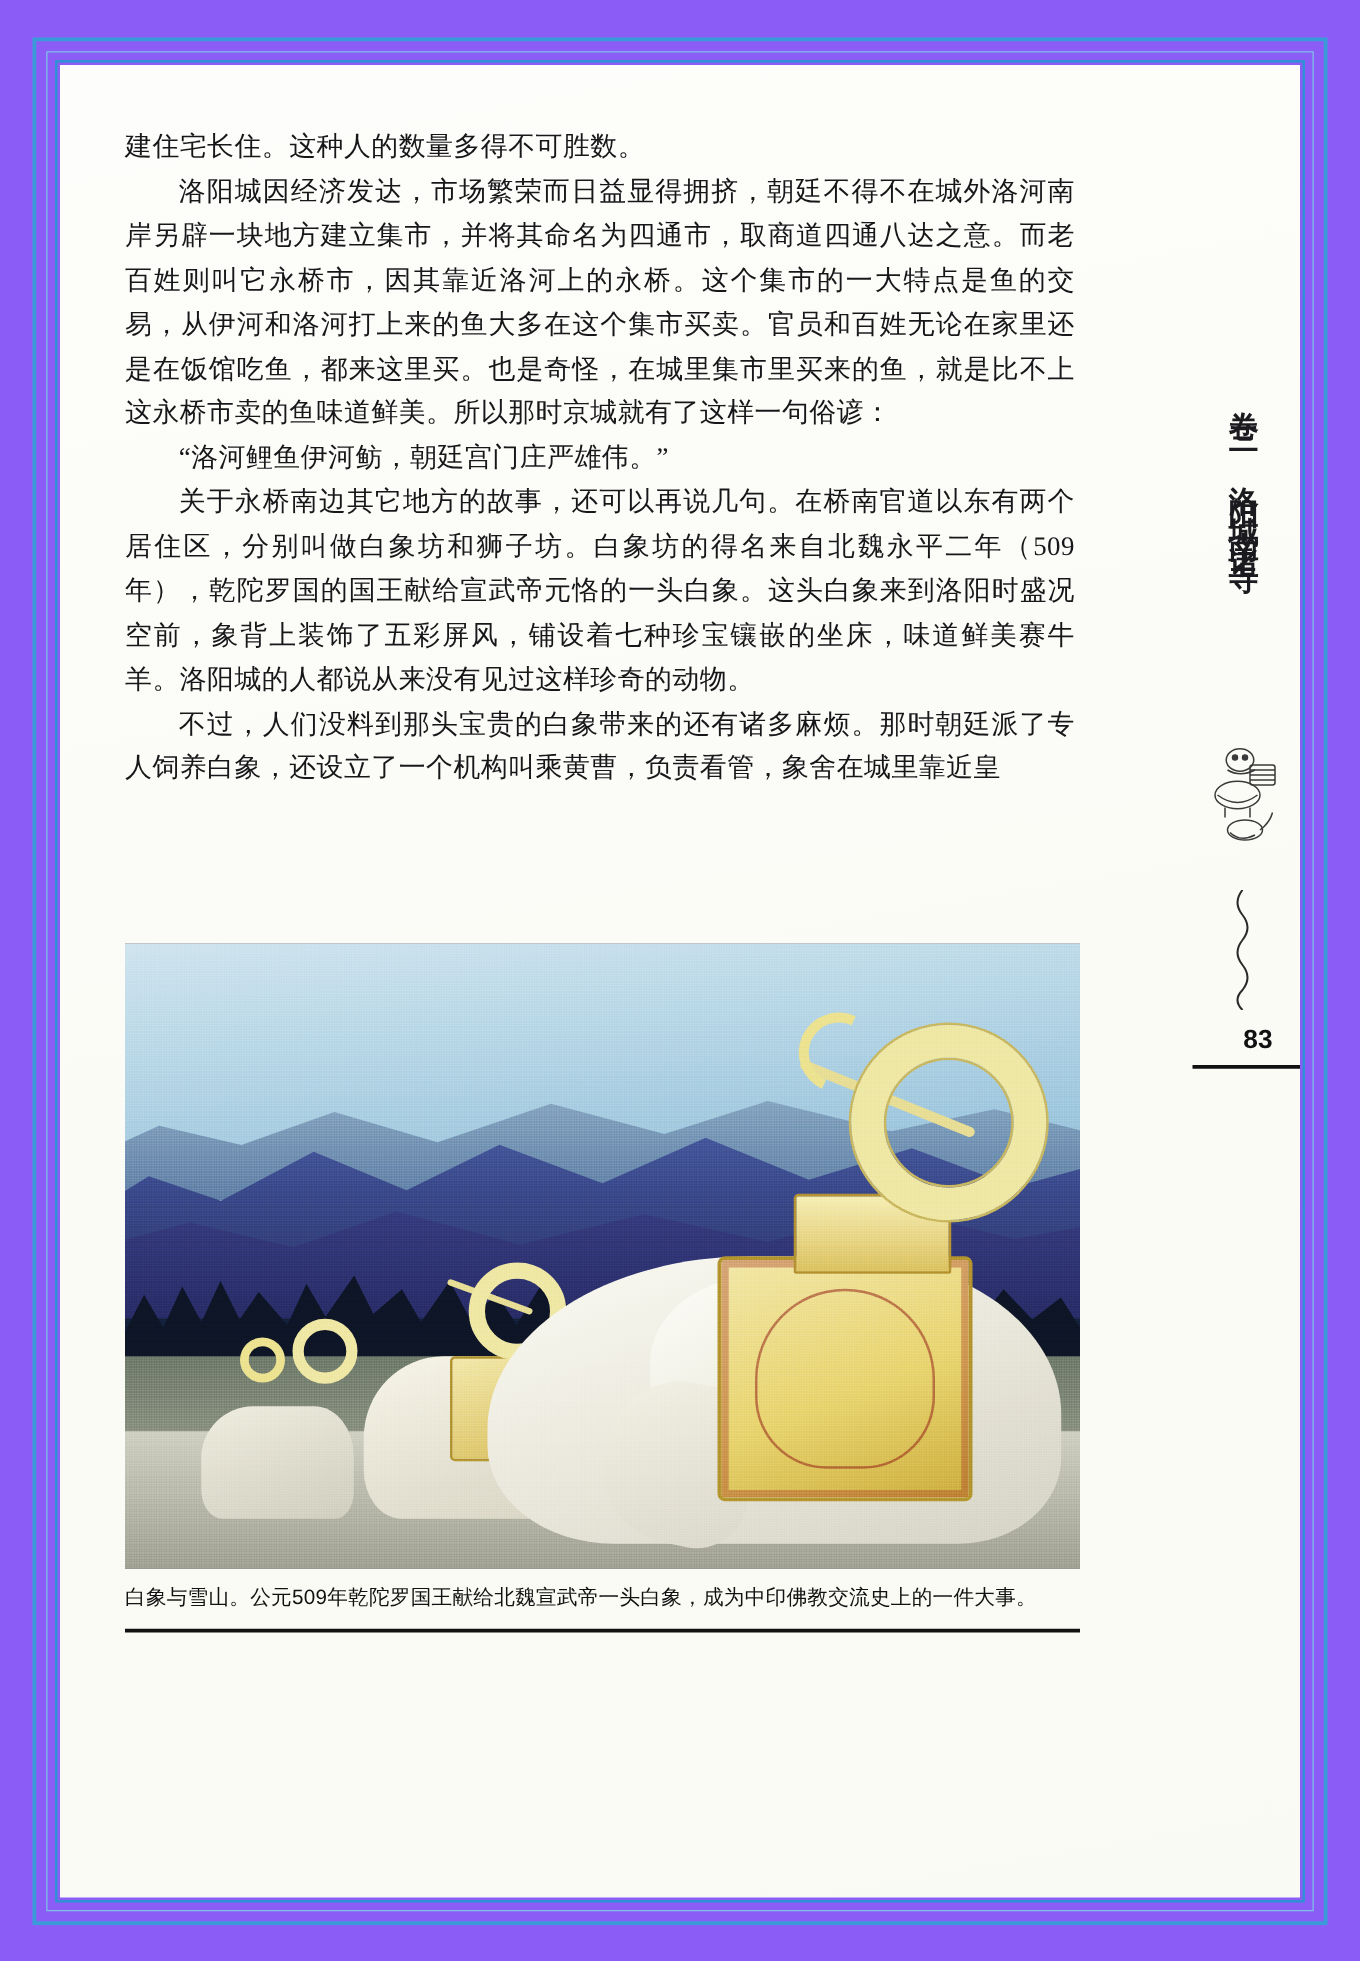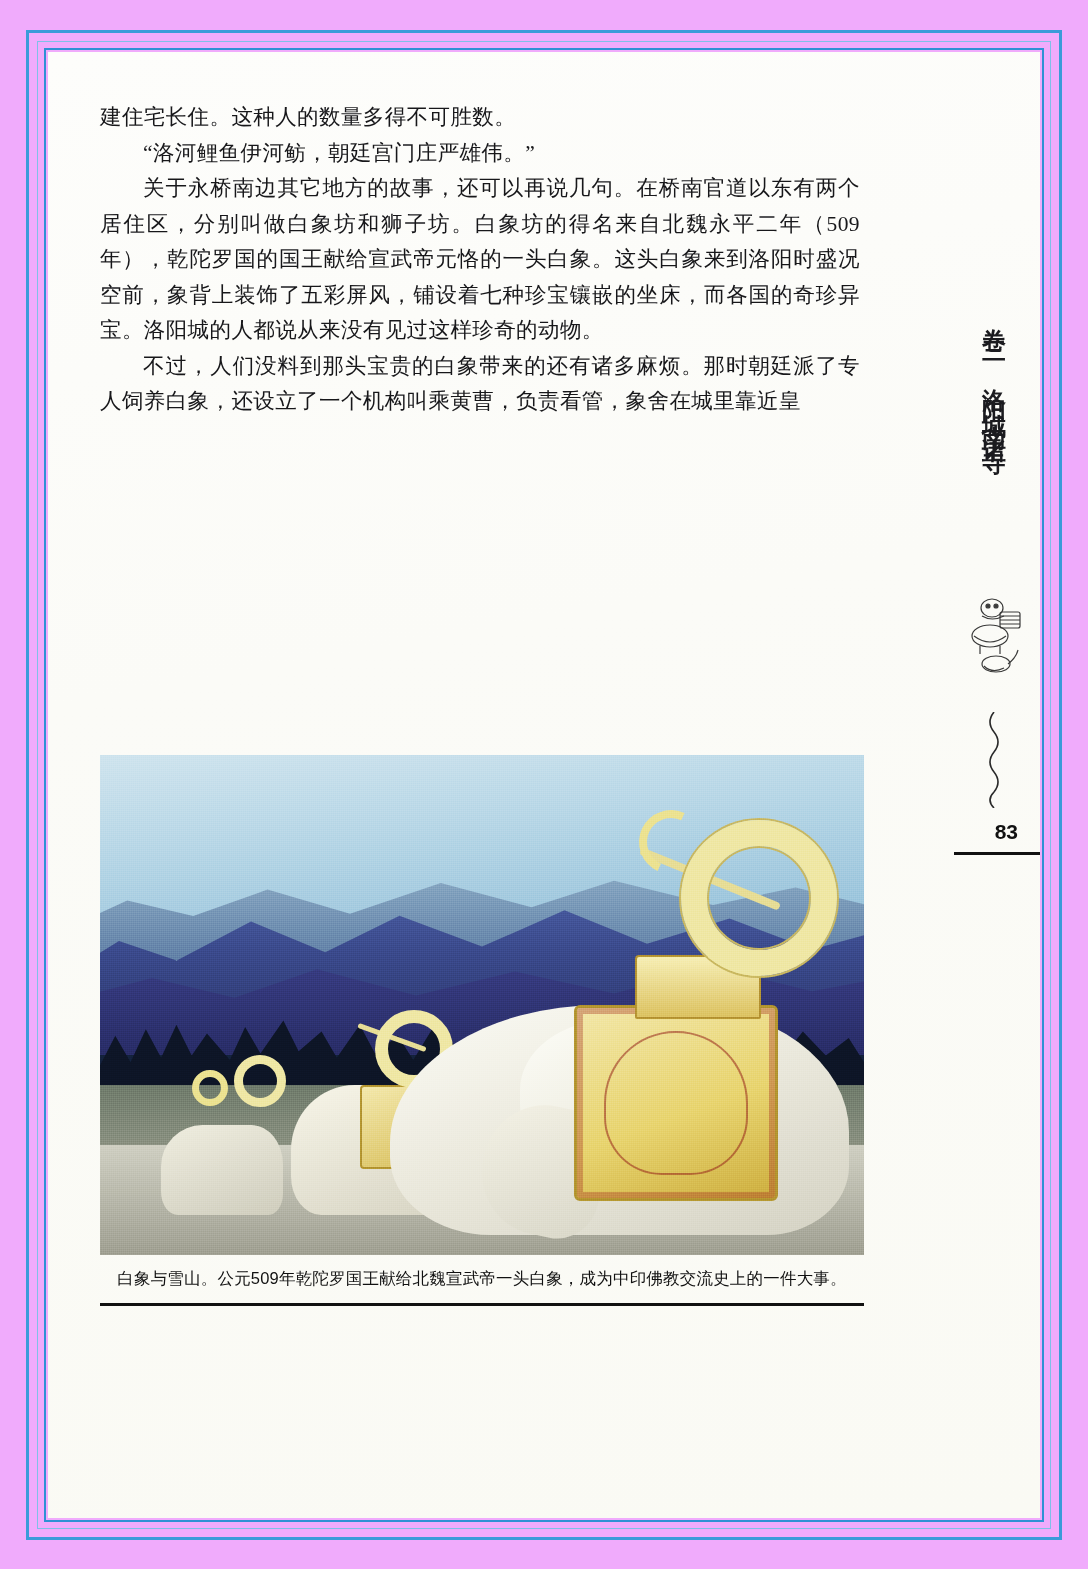--- a/index.html
+++ b/index.html
@@ -12,21 +12,21 @@
     height: 1569px;
     font-family: "Liberation Serif", "DejaVu Serif", serif;
     overflow: hidden;
   }
 
   
   .page-outer {
     position: absolute;
     left: 0; top: 0;
     width: 1088px; height: 1569px;
-    background: #f0abfc;
+    background: #8b5cf6;
     box-sizing: border-box;
   }
   .frame-border-1 {
     position: absolute;
     left: 26px; top: 30px;
     width: 1036px; height: 1510px;
     border: 3px solid #3a9bd9;
     box-sizing: border-box;
   }
   .frame-border-2 {
@@ -293,21 +293,20 @@
     mix-blend-mode: overlay;
   }
 
   .caption {
     margin-top: 12px;
     font-size: 16.5px;
     line-height: 22px;
     color: #111;
     font-family: "Liberation Sans", sans-serif;
     letter-spacing: 0.2px;
-    text-align: center;
   }
   .caption-rule {
     margin-top: 14px;
     width: 764px;
     height: 3px;
     background: #111;
   }
 </style>
 </head>
 <body>
@@ -315,22 +314,23 @@
 <div class="page-outer">
 
   <div class="frame-border-1"></div>
   <div class="frame-border-2"></div>
   <div class="frame-border-3"></div>
 
   <div class="paper"></div>
 
   <div class="text-col">
     <p>建住宅长住。这种人的数量多得不可胜数。</p>
+    <p class="indent">洛阳城因经济发达，市场繁荣而日益显得拥挤，朝廷不得不在城外洛河南岸另辟一块地方建立集市，并将其命名为四通市，取商道四通八达之意。而老百姓则叫它永桥市，因其靠近洛河上的永桥。这个集市的一大特点是鱼的交易，从伊河和洛河打上来的鱼大多在这个集市买卖。官员和百姓无论在家里还是在饭馆吃鱼，都来这里买。也是奇怪，在城里集市里买来的鱼，就是比不上这永桥市卖的鱼味道鲜美。所以那时京城就有了这样一句俗谚：</p>
     <p class="quote-line">“洛河鲤鱼伊河鲂，朝廷宫门庄严雄伟。”</p>
-    <p class="indent">关于永桥南边其它地方的故事，还可以再说几句。在桥南官道以东有两个居住区，分别叫做白象坊和狮子坊。白象坊的得名来自北魏永平二年（509年），乾陀罗国的国王献给宣武帝元恪的一头白象。这头白象来到洛阳时盛况空前，象背上装饰了五彩屏风，铺设着七种珍宝镶嵌的坐床，而各国的奇珍异宝。洛阳城的人都说从来没有见过这样珍奇的动物。</p>
+    <p class="indent">关于永桥南边其它地方的故事，还可以再说几句。在桥南官道以东有两个居住区，分别叫做白象坊和狮子坊。白象坊的得名来自北魏永平二年（509年），乾陀罗国的国王献给宣武帝元恪的一头白象。这头白象来到洛阳时盛况空前，象背上装饰了五彩屏风，铺设着七种珍宝镶嵌的坐床，味道鲜美赛牛羊。洛阳城的人都说从来没有见过这样珍奇的动物。</p>
     <p class="indent">不过，人们没料到那头宝贵的白象带来的还有诸多麻烦。那时朝廷派了专人饲养白象，还设立了一个机构叫乘黄曹，负责看管，象舍在城里靠近皇</p>
   </div>
 
   <div class="side-rail">
     <div class="vert-title">卷三　洛阳城南诸寺</div>
 
     <svg class="rail-ornament" viewBox="0 0 64 120">
       <g fill="none" stroke="#2a2a2a" stroke-width="1.2">
         <ellipse cx="30" cy="16" rx="11" ry="9"></ellipse>
         <circle cx="26" cy="14" r="2" fill="#2a2a2a"></circle>

